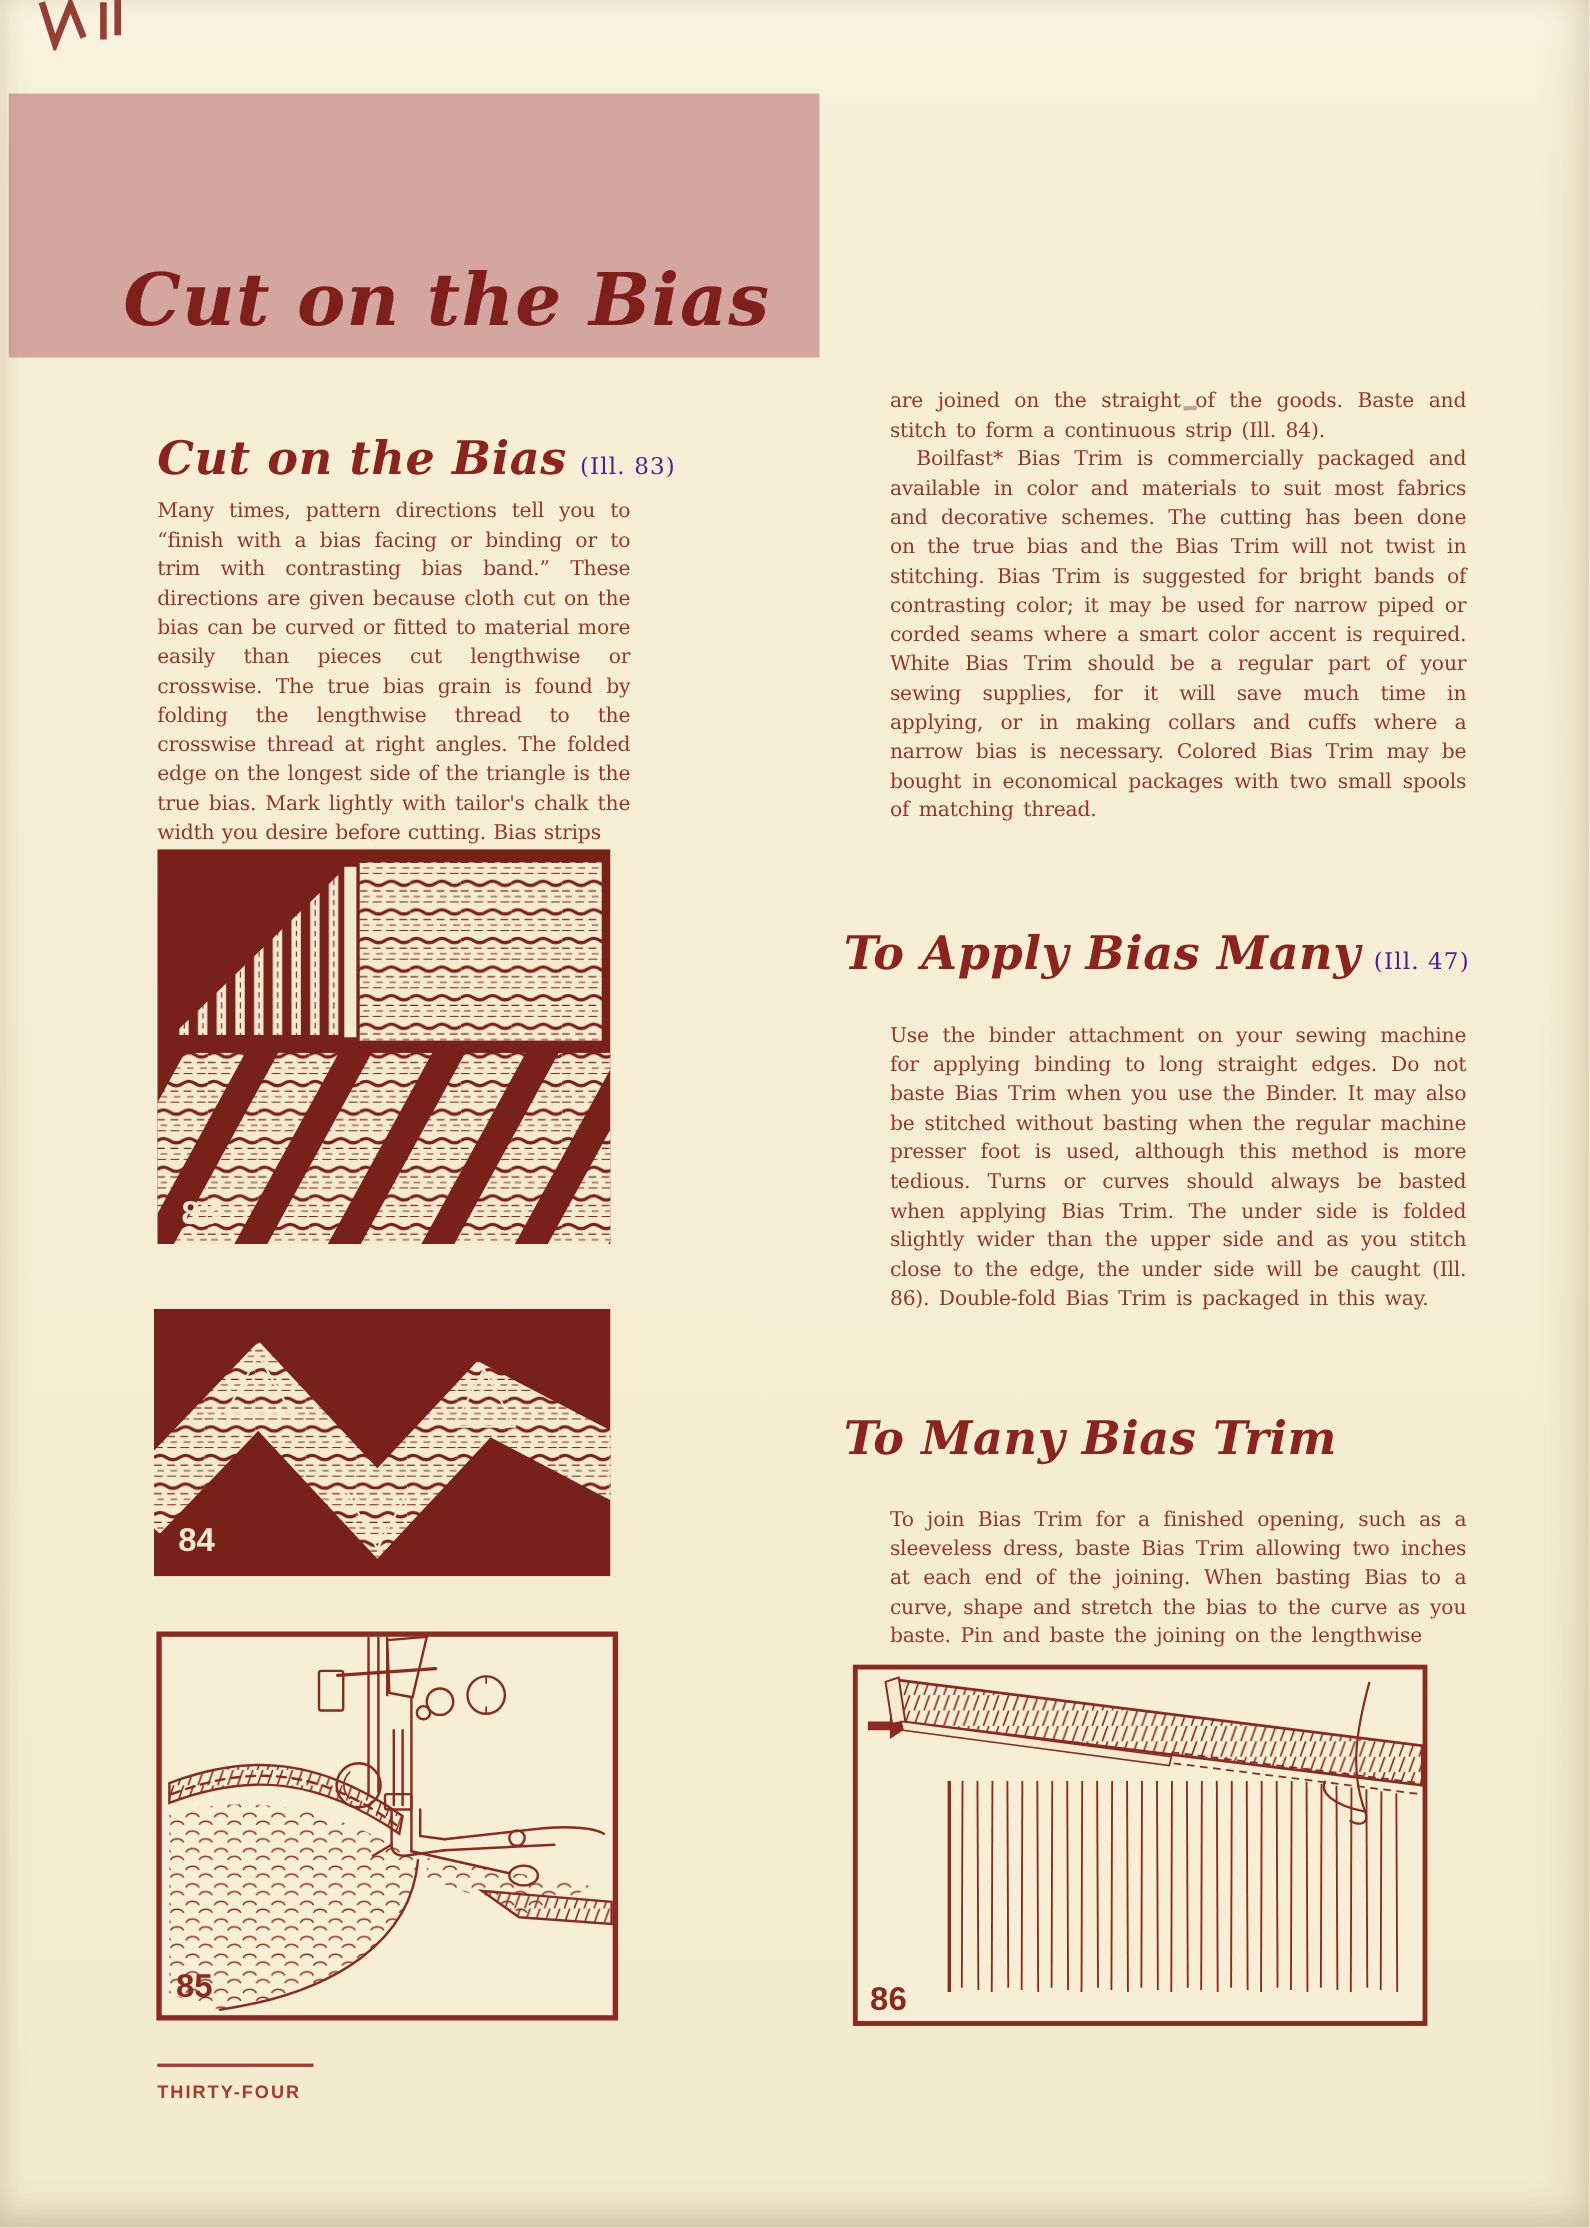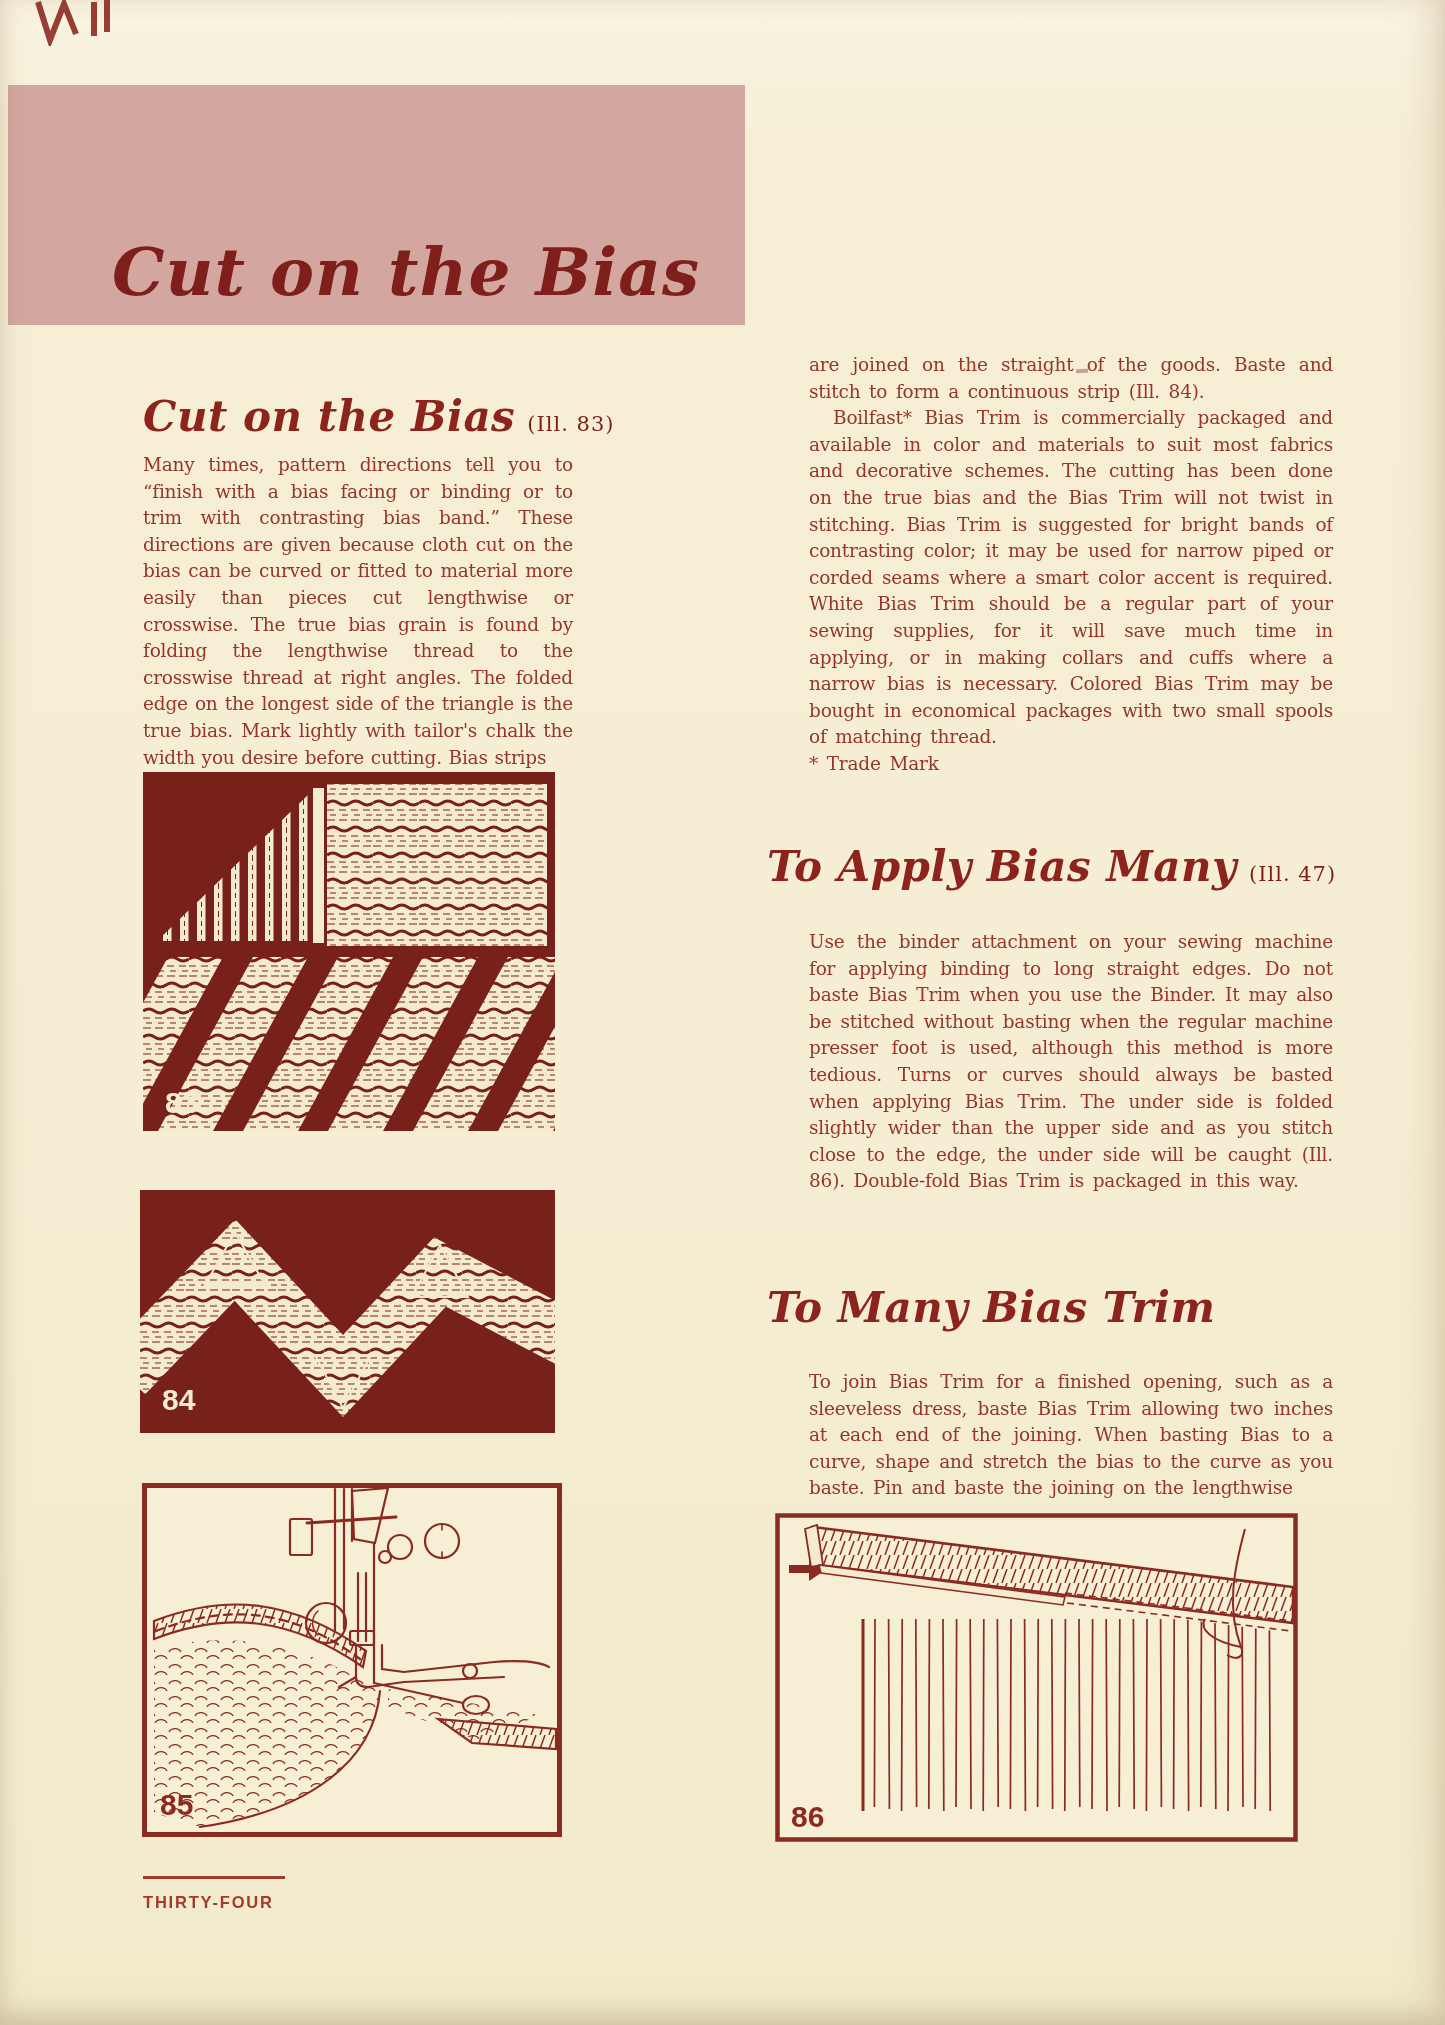--- a/index.html
+++ b/index.html
@@ -24,21 +24,21 @@
     font-style:italic;font-weight:700;
     font-size:66px;letter-spacing:1px;color:#7e1f1b;
     white-space:nowrap;
   }
   .script-heading{
     font-style:italic;font-weight:700;color:#8c241d;
     font-size:42px;letter-spacing:.5px;white-space:nowrap;
   }
   .script-heading .heading-ref{
     font-style:normal;font-weight:400;font-size:21px;
-    letter-spacing:1px;margin-left:12px;color:#7f1d1d;
+    letter-spacing:1px;margin-left:12px;color:#4c1d95;
   }
   .body-text{
     font-size:18.5px;line-height:26.6px;letter-spacing:-0.2px;
     color:#96352a;text-align:justify;
   }
   .body-text p{margin:0;}
   .left-flow{left:143px;width:430px;word-spacing:1px;}
   .right-flow{left:809px;width:524px;word-spacing:3px;}
   .indent{text-indent:24px;}
   .figure{position:absolute;}
@@ -162,21 +162,20 @@
     <text class="fig-label-dark" x="18" y="332">85</text>
   </svg>
 </div>
 
 <div class="abs footer-rule"></div>
 <div class="abs footer-text">THIRTY-FOUR</div>
 
 <div class="abs body-text right-flow" style="top:352px;">
   <p>are joined on the straight of the goods. Baste and stitch to form a continuous strip (Ill. 84).</p>
   <p class="indent">Boilfast* Bias Trim is commercially packaged and available in color and materials to suit most fabrics and decorative schemes. The cutting has been done on the true bias and the Bias Trim will not twist in stitching. Bias Trim is suggested for bright bands of contrasting color; it may be used for narrow piped or corded seams where a smart color accent is required. White Bias Trim should be a regular part of your sewing supplies, for it will save much time in applying, or in making collars and cuffs where a narrow bias is necessary. Colored Bias Trim may be bought in economical packages with two small spools of matching thread.</p>
-  <p>* Trade Mark</p>
 </div>
 
 <div class="abs script-heading" style="left:767px;top:842px;">
   <span>To Apply Bias Many</span><span class="heading-ref">(Ill. 47)</span>
 </div>
 
 <div class="abs body-text right-flow" style="top:929px;">
   <p>Use the binder attachment on your sewing machine for applying binding to long straight edges. Do not baste Bias Trim when you use the Binder. It may also be stitched without basting when the regular machine presser foot is used, although this method is more tedious. Turns or curves should always be basted when applying Bias Trim. The under side is folded slightly wider than the upper side and as you stitch close to the edge, the under side will be caught (Ill. 86). Double-fold Bias Trim is packaged in this way.</p>
 </div>
 

